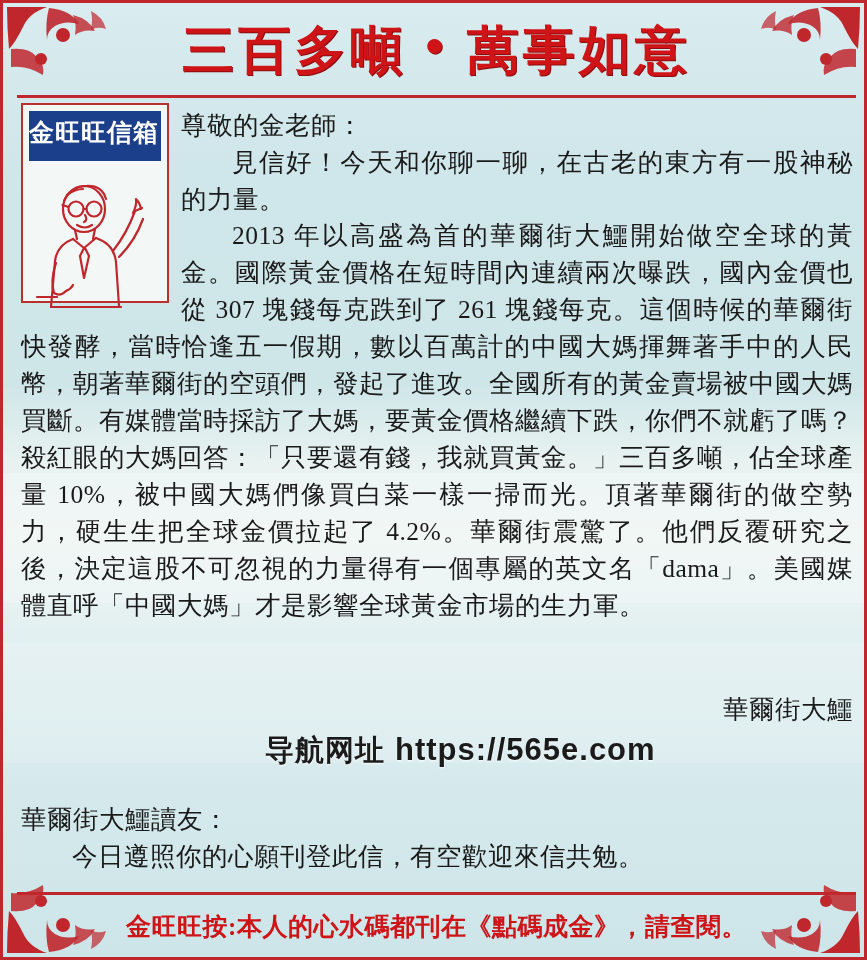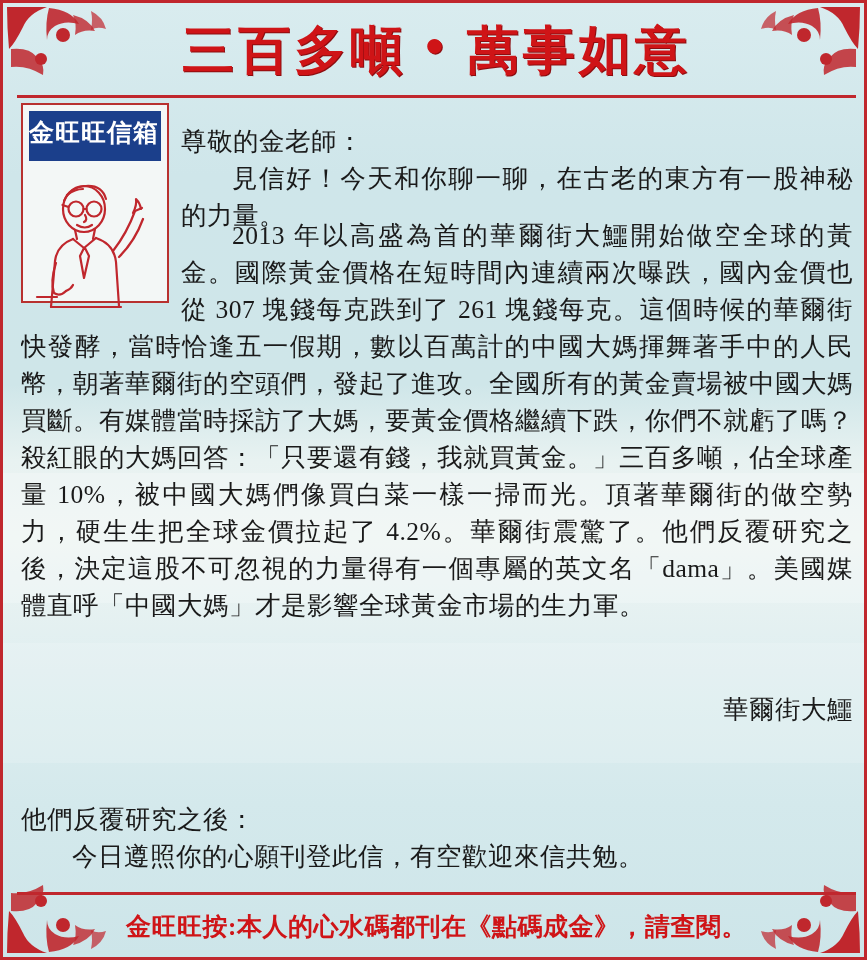--- a/index.html
+++ b/index.html
@@ -116,21 +116,20 @@
   .article {
     position: absolute;
     top: 104px;
     left: 178px;
     width: 672px;
     color: #1a1a1a;
     font-size: 25.5px;
     line-height: 37px;
     letter-spacing: 0.5px;
     text-align: justify;
-    margin-top: 16px;
   }
   .article p { margin: 0; }
   .indent { text-indent: 2em; }
 
   .article-wide {
     position: absolute;
     top: 320px;
     left: 18px;
     width: 832px;
     color: #1a1a1a;
@@ -323,21 +322,24 @@
   </div>
 
   <div class="article-wide" style="top:322px; left:18px; width:832px; height:340px; overflow:hidden;">
     <p style="text-indent:0; margin-top:-108px;"><span>2013 年以高盛為首的華爾街大鱷開始做空全球的黃金。國際黃金價格在短時間內連續兩次曝跌，國內金價也從 307 塊錢每克跌到了 261 塊錢每克。這個時候的華爾街已經通過做空獲利 10% 以上。黃金暴跌的消息很快發酵，當時恰逢五一假期，數以百萬計的中國大媽揮舞著手中的人民幣，朝著華爾街的空頭們，發起了進攻。全國所有的黃金賣場被中國大媽買斷。有媒體當時採訪了大媽，要黃金價格繼續下跌，你們不就虧了嗎？殺紅眼的大媽回答：「只要還有錢，我就買黃金。」三百多噸，佔全球產量 10%，被中國大媽們像買白菜一樣一掃而光。頂著華爾街的做空勢力，硬生生把全球金價拉起了 4.2%。華爾街震驚了。他們反覆研究之後，決定這股不可忽視的力量得有一個專屬的英文名「dama」。美國媒體直呼「中國大媽」才是影響全球黃金市場的生力軍。</span></p>
   </div>
 
   <div class="article-wide" style="top:678px;">
     <p class="sign-right" style="margin-top:10px;">華爾街大鱷</p>
   </div>
 
+  <div class="watermark">
+    <span>导航网址</span><span class="url">https://565e.com</span>
+  </div>
 
   <div class="reply">
-    <p>他們反覆研究之後：</p>
+    <p>華爾街大鱷讀友：</p>
     <p class="indent">今日遵照你的心願刊登此信，有空歡迎來信共勉。</p>
   </div>
 
   <div class="footer-note">金旺旺按:本人的心水碼都刊在《點碼成金》，請查閱。</div>
 
 </div>
 
 </body></html>

